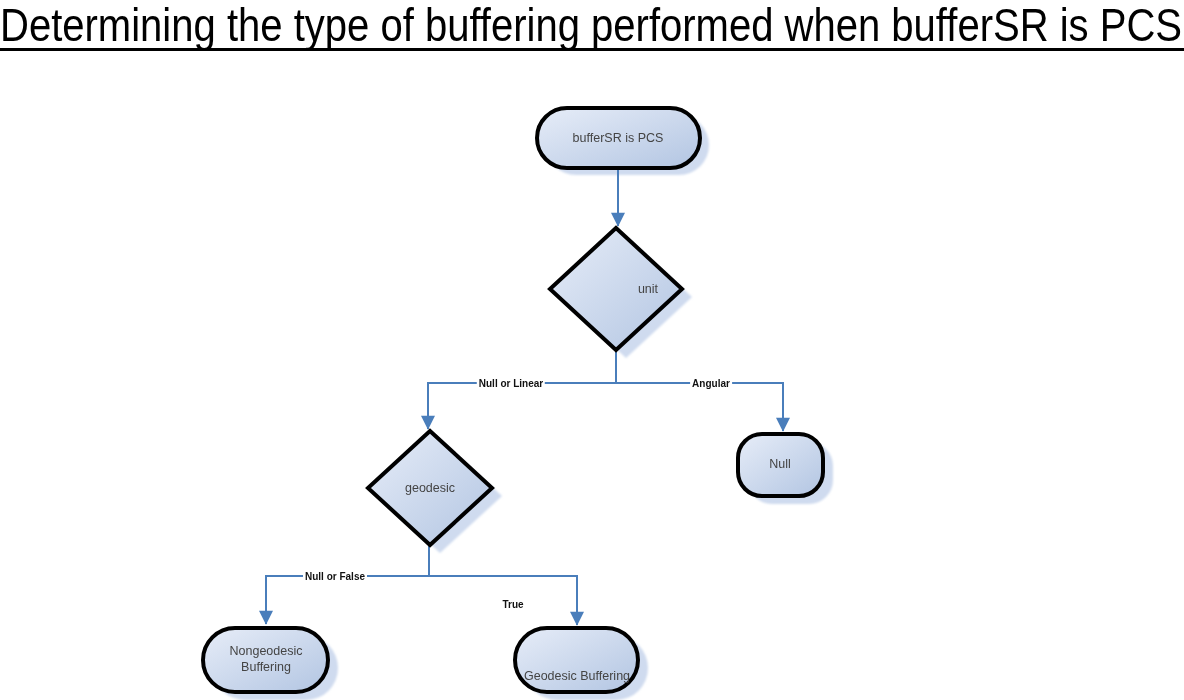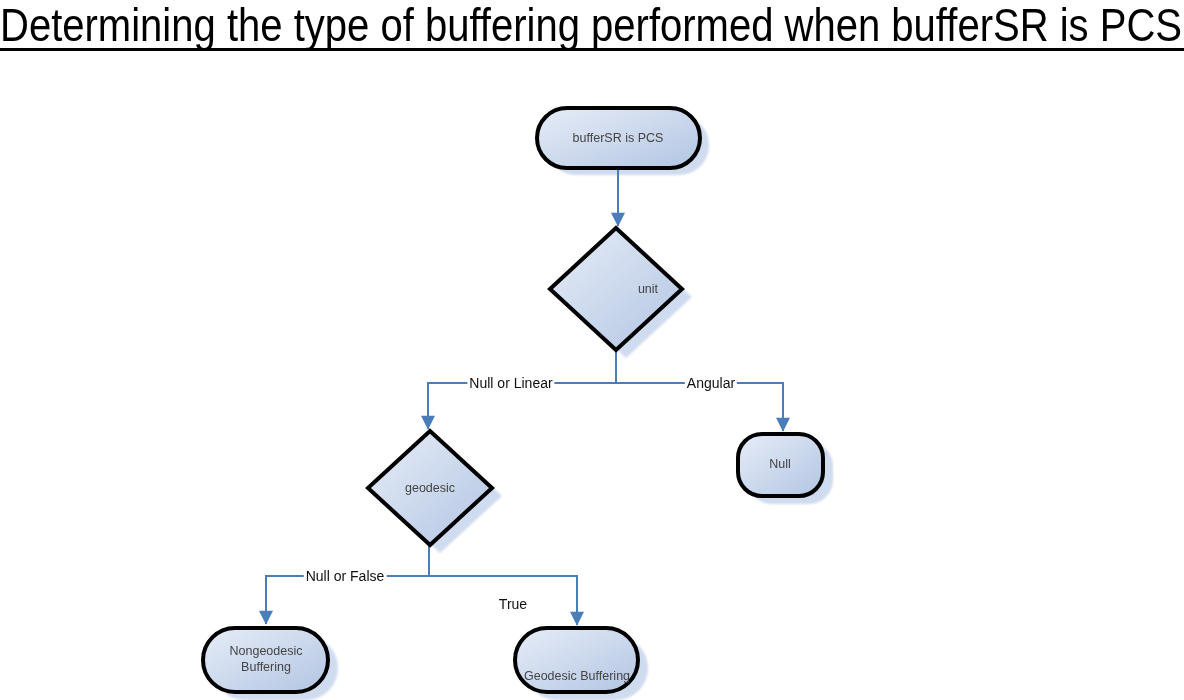--- a/index.html
+++ b/index.html
@@ -39,25 +39,26 @@
     transform:translate(-50%,-50%);
     font-size:12.5px;
     line-height:1.25;
     color:var(--node-text);
     text-align:center;
     white-space:nowrap;
   }
   .edge-lbl{
     position:absolute;
     transform:translate(-50%,-50%);
-    font-size:14px;
+    font-size:10px;
     color:var(--edge-text);
     background:#ffffff;
     padding:0 2px;
     white-space:nowrap;
+    font-weight:bold;
   }
   .lbl.wrap{white-space:normal;width:96px;}
 </style>
 </head>
 <body>
 
 <div class="canvas">
 
   <svg class="diagram" width="1184" height="700" viewBox="0 0 1184 700">
     <defs>
@@ -105,16 +106,16 @@
 
   <span class="lbl" style="left:618px;top:139px;">bufferSR is PCS</span>
   <span class="lbl" style="left:616px;top:290px;margin-left:32px;">unit</span>
   <span class="lbl" style="left:430px;top:489px;text-align:right;">geodesic</span>
   <span class="lbl" style="left:780px;top:465px;">Null</span>
   <span class="lbl wrap" style="left:266px;top:660px;">Nongeodesic Buffering</span>
   <span class="lbl" style="left:577px;top:661px;margin-top:16px;">Geodesic Buffering</span>
 
   <span class="edge-lbl" style="left:511px;top:383px;">Null or Linear</span>
   <span class="edge-lbl" style="left:711px;top:383px;">Angular</span>
-  <span class="edge-lbl" style="left:345px;top:576px;">Null or False</span>
+  <span class="edge-lbl" style="left:335px;top:576px;">Null or False</span>
   <span class="edge-lbl" style="left:513px;top:604px;text-align:right;">True</span>
 
 </div>
 
 </body></html>

